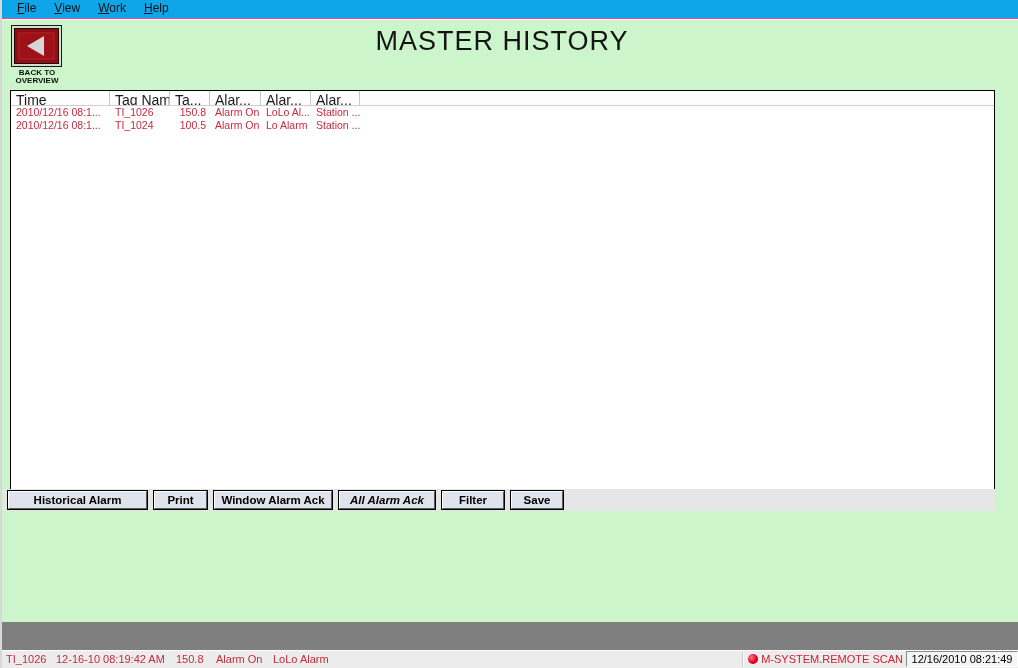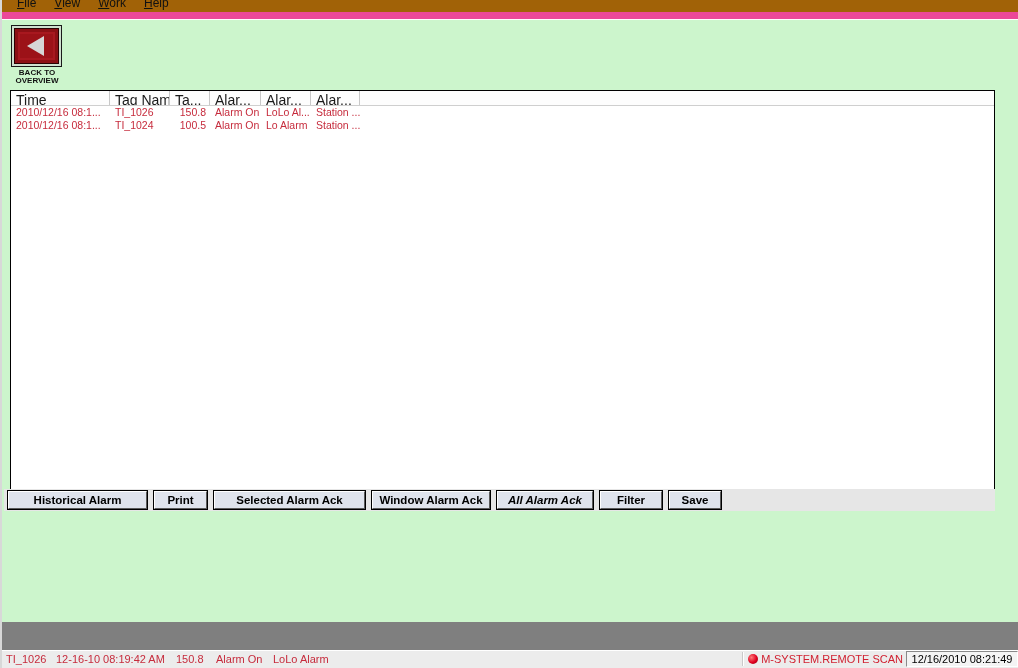--- a/index.html
+++ b/index.html
@@ -8,23 +8,23 @@
 
   .screen {
     position:relative; width:1018px; height:668px;
     background:#ccf5cc; overflow:hidden;
     border-left:2px solid #d8d8d8;
   }
 
   
   .menubar {
     position:absolute; left:0; top:0; width:100%; height:19px;
-    background:#a16207; border-bottom:7px solid #ec4899;
+    background:#0ea5e9; border-bottom:1px solid #ec4899;
     box-shadow:0 1px 0 #ffffff;
-    display:flex; align-items:flex-end; padding-left:6px;
+    display:flex; align-items:flex-start; padding-left:6px;
     font-size:12px; color:#111;
   }
   .menu-item { padding:1px 9px 2px 9px; cursor:default; }
   .menu-item .accel { text-decoration:underline; }
 
   
   .back-btn {
     position:absolute; left:9px; top:25px; width:51px; height:42px;
     background:#cfe0cf; border:1px solid #1a1a1a; padding:2px; cursor:pointer;
   }
@@ -154,20 +154,21 @@
   <div class="back-btn">
     <div class="back-btn-inner">
       <div class="back-arrow"></div>
     </div>
   </div>
   <div class="back-label">
     <div>BACK TO</div>
     <div>OVERVIEW</div>
   </div>
 
+  <div class="title">MASTER HISTORY</div>
 
   <div class="alarm-table">
     <div class="tbl-header">
       <div class="th c-time">Time</div>
       <div class="th c-tag">Tag Name</div>
       <div class="th c-val">Ta...</div>
       <div class="th c-st">Alar...</div>
       <div class="th c-type">Alar...</div>
       <div class="th c-stn">Alar...</div>
       <div class="th th-fill"></div>
@@ -190,23 +191,20 @@
     </div>
   </div>
 
   <div class="toolbar">
     <button class="tb-btn w-hist">
         <span class="tb-btn-inner">Historical Alarm</span>
       </button>
     <button class="tb-btn w-print">
         <span class="tb-btn-inner">Print</span>
       </button>
-    <button class="tb-btn w-sel">
-        <span class="tb-btn-inner">Selected Alarm Ack</span>
-      </button>
     <button class="tb-btn w-win">
         <span class="tb-btn-inner">Window Alarm Ack</span>
       </button>
     <button class="tb-btn w-all">
         <span class="tb-btn-inner">All Alarm Ack</span>
       </button>
     <button class="tb-btn w-filter">
         <span class="tb-btn-inner">Filter</span>
       </button>
     <button class="tb-btn w-save">

